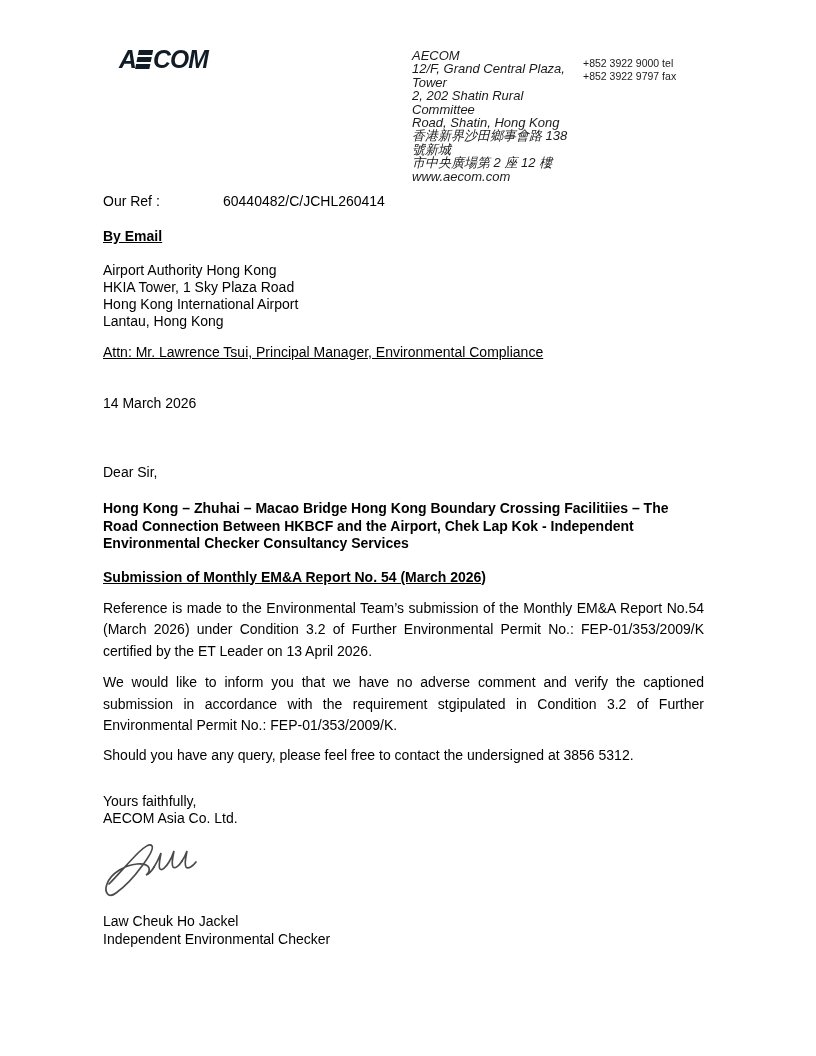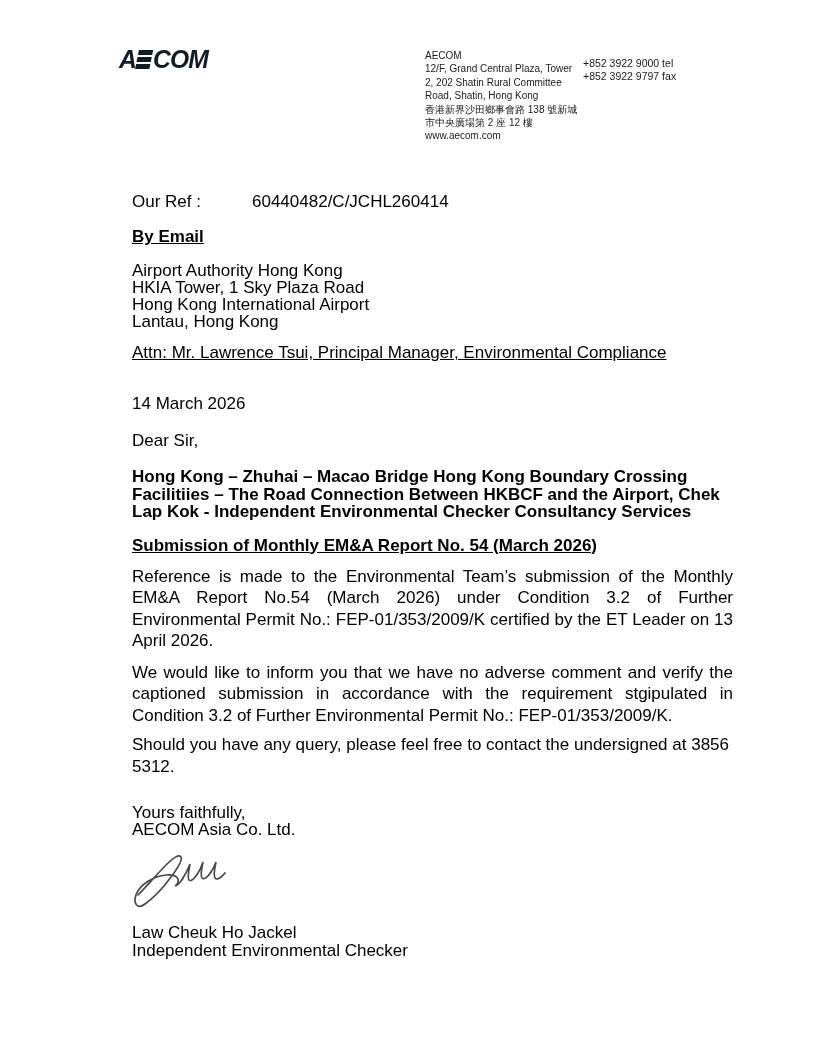--- a/index.html
+++ b/index.html
@@ -40,64 +40,65 @@
   }
   .logo .ebars i {
     display: block;
     width: 15px;
     height: 4.5px;
     background: #111c26;
   }
 
   .lh-address {
     position: absolute;
-    left: 425px;
+    left: 412px;
     top: 49px;
     width: 165px;
-    font-size: 10px;
+    font-size: 13px;
     line-height: 13.4px;
     color: #1a1a1a;
+    font-style: italic;
   }
   .lh-phone {
     position: absolute;
     left: 583px;
     top: 57px;
     font-size: 10.5px;
     line-height: 13.4px;
     color: #1a1a1a;
   }
 
   
   .body-col {
     position: absolute;
-    left: 132px;
+    left: 103px;
     top: 193px;
     width: 601px;
-    font-size: 17px;
+    font-size: 14px;
     line-height: 17px;
   }
 
   .ref-row { display: flex; }
   .ref-label { width: 120px; flex: 0 0 120px; }
 
   .by-email {
     margin-top: 18px;
     font-weight: bold;
     text-decoration: underline;
   }
 
   .recipient { margin-top: 17px; }
 
   .attn {
     margin-top: 14px;
     text-decoration: underline;
   }
 
   .date-line { margin-top: 34px; }
-  .salutation { margin-top: 20px; }
+  .salutation { margin-top: 52px; }
 
   .subject-main {
     margin-top: 19px;
     font-weight: bold;
     line-height: 17.5px;
   }
   .subject-sub {
     margin-top: 16px;
     font-weight: bold;
     text-decoration: underline;

